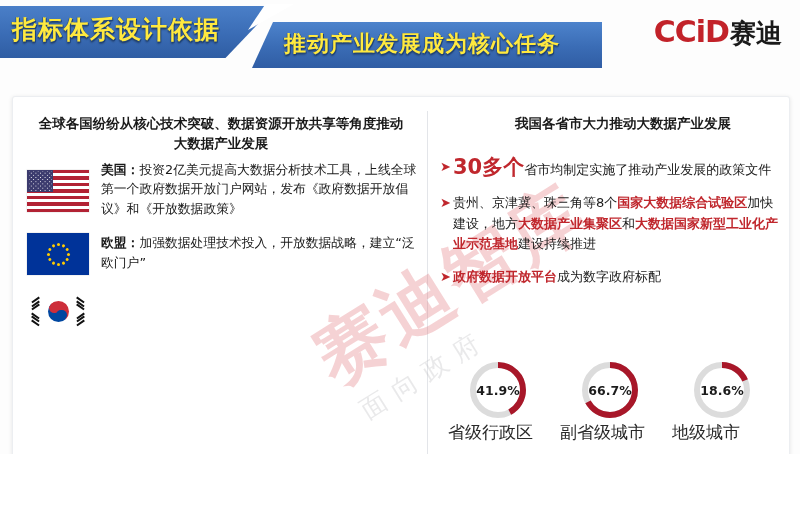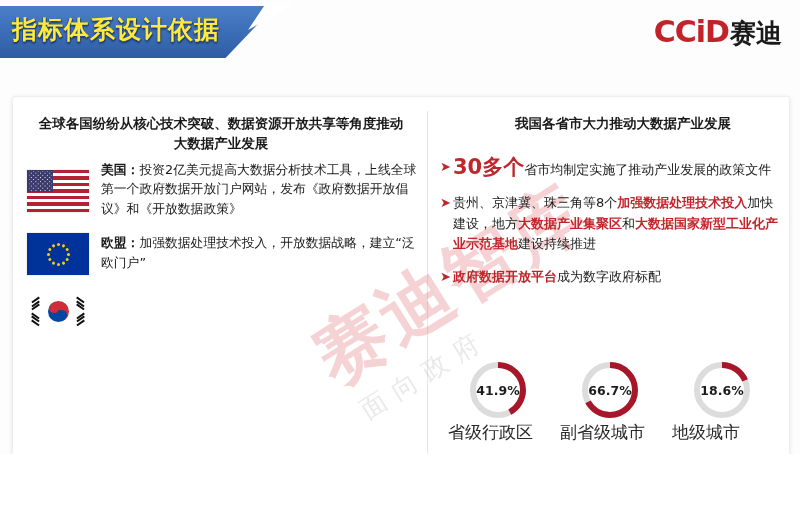--- a/index.html
+++ b/index.html
@@ -344,20 +344,23 @@
 </head>
 <body>
 
 <div id="slide">
 
   <div class="banner-wrap">
     <div class="banner1">
       <span class="btxt">指标体系设计依据</span>
     </div>
     <div class="banner-notch"></div>
+    <div class="banner2">
+      <span class="btxt">推动产业发展成为核心任务</span>
+    </div>
   </div>
 
   <div class="logo">
     <span class="ccid">CCiD</span>
     <span class="cn">赛迪</span>
   </div>
 
   <div class="card">
 
     <div class="watermark">
@@ -433,21 +436,21 @@
 
         <div class="bullet b1">
           <span class="arrow">➤</span>
           <div class="btext">
             <span class="big-red">30多个</span><span>省市均制定实施了推动产业发展的政策文件</span>
           </div>
         </div>
 
         <div class="bullet">
           <span class="arrow">➤</span>
-          <div class="btext"><span>贵州、京津冀、珠三角等8个</span><span class="hl-red">加强数据处理技术投入</span><span>加快建设，地方</span><span class="hl-red">大数据产业集聚区</span><span>和</span><span class="hl-red">大数据国家新型工业化产业示范基地</span><span>建设持续推进</span></div>
+          <div class="btext"><span>贵州、京津冀、珠三角等8个</span><span class="hl-red">国家大数据综合试验区</span><span>加快建设，地方</span><span class="hl-red">大数据产业集聚区</span><span>和</span><span class="hl-red">大数据国家新型工业化产业示范基地</span><span>建设持续推进</span></div>
         </div>
 
         <div class="bullet">
           <span class="arrow">➤</span>
           <div class="btext"><span class="hl-red">政府数据开放平台</span><span>成为数字政府标配</span></div>
         </div>
 
       </div>
 
       <div class="donuts">

